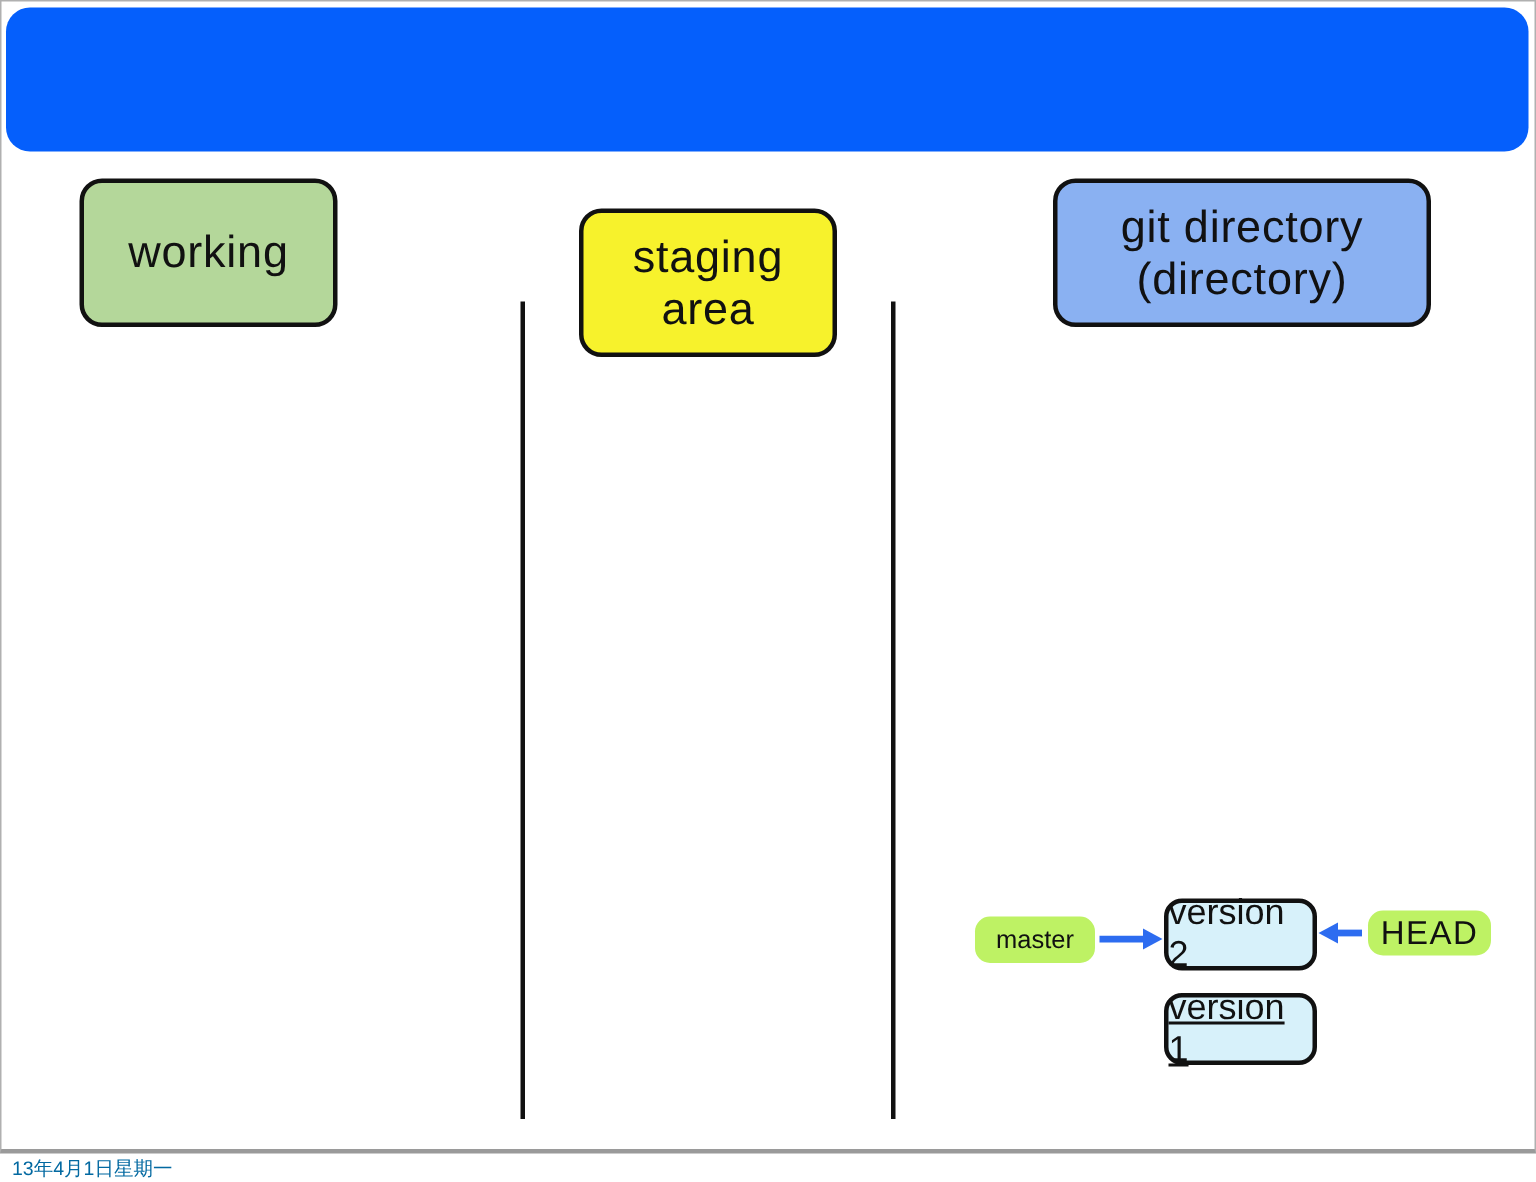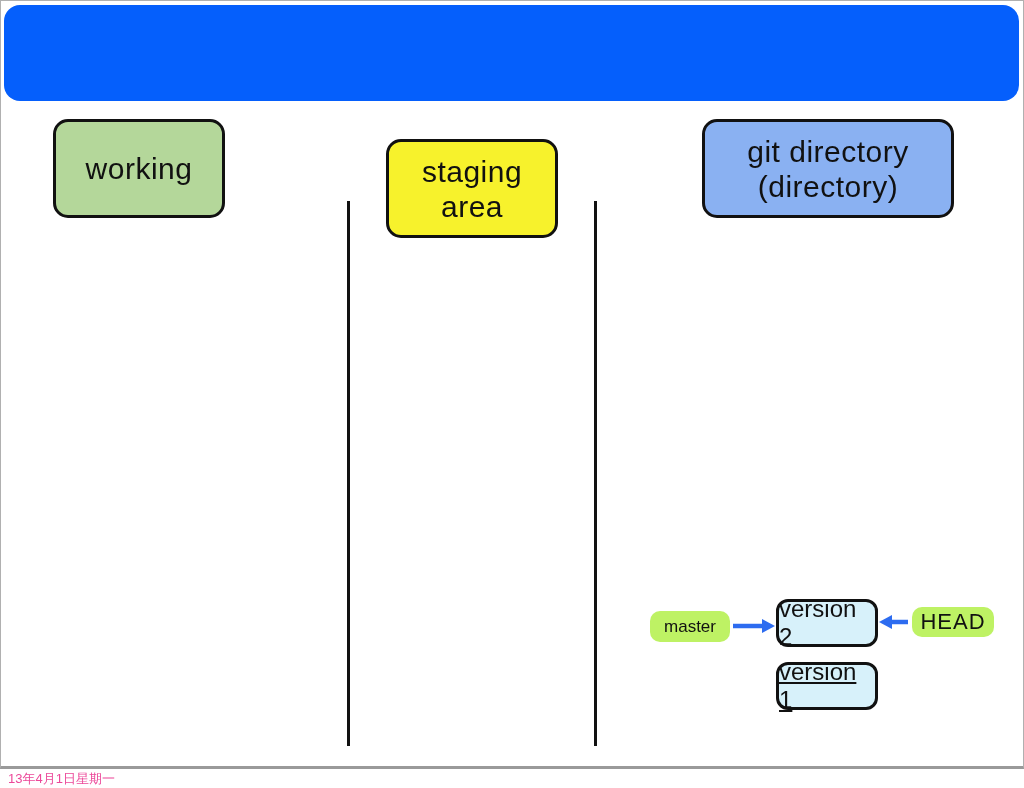--- a/index.html
+++ b/index.html
@@ -98,21 +98,21 @@
 
   .arrow-svg { position: absolute; overflow: visible; }
   .arrow-master { left: 731px; top: 617px; }
   .arrow-head   { left: 878px; top: 613px; }
 
   .date-footer {
     position: absolute;
     left: 8px;
     top: 770px;
     font-size: 13px;
-    color: #ec4899;
+    color: #0369a1;
     font-family: "Liberation Sans", "DejaVu Sans", sans-serif;
   }
 </style>
 </head>
 <body>
 
 <div class="stage">
   <div class="slide">
 
     <div class="header-bar"></div>

